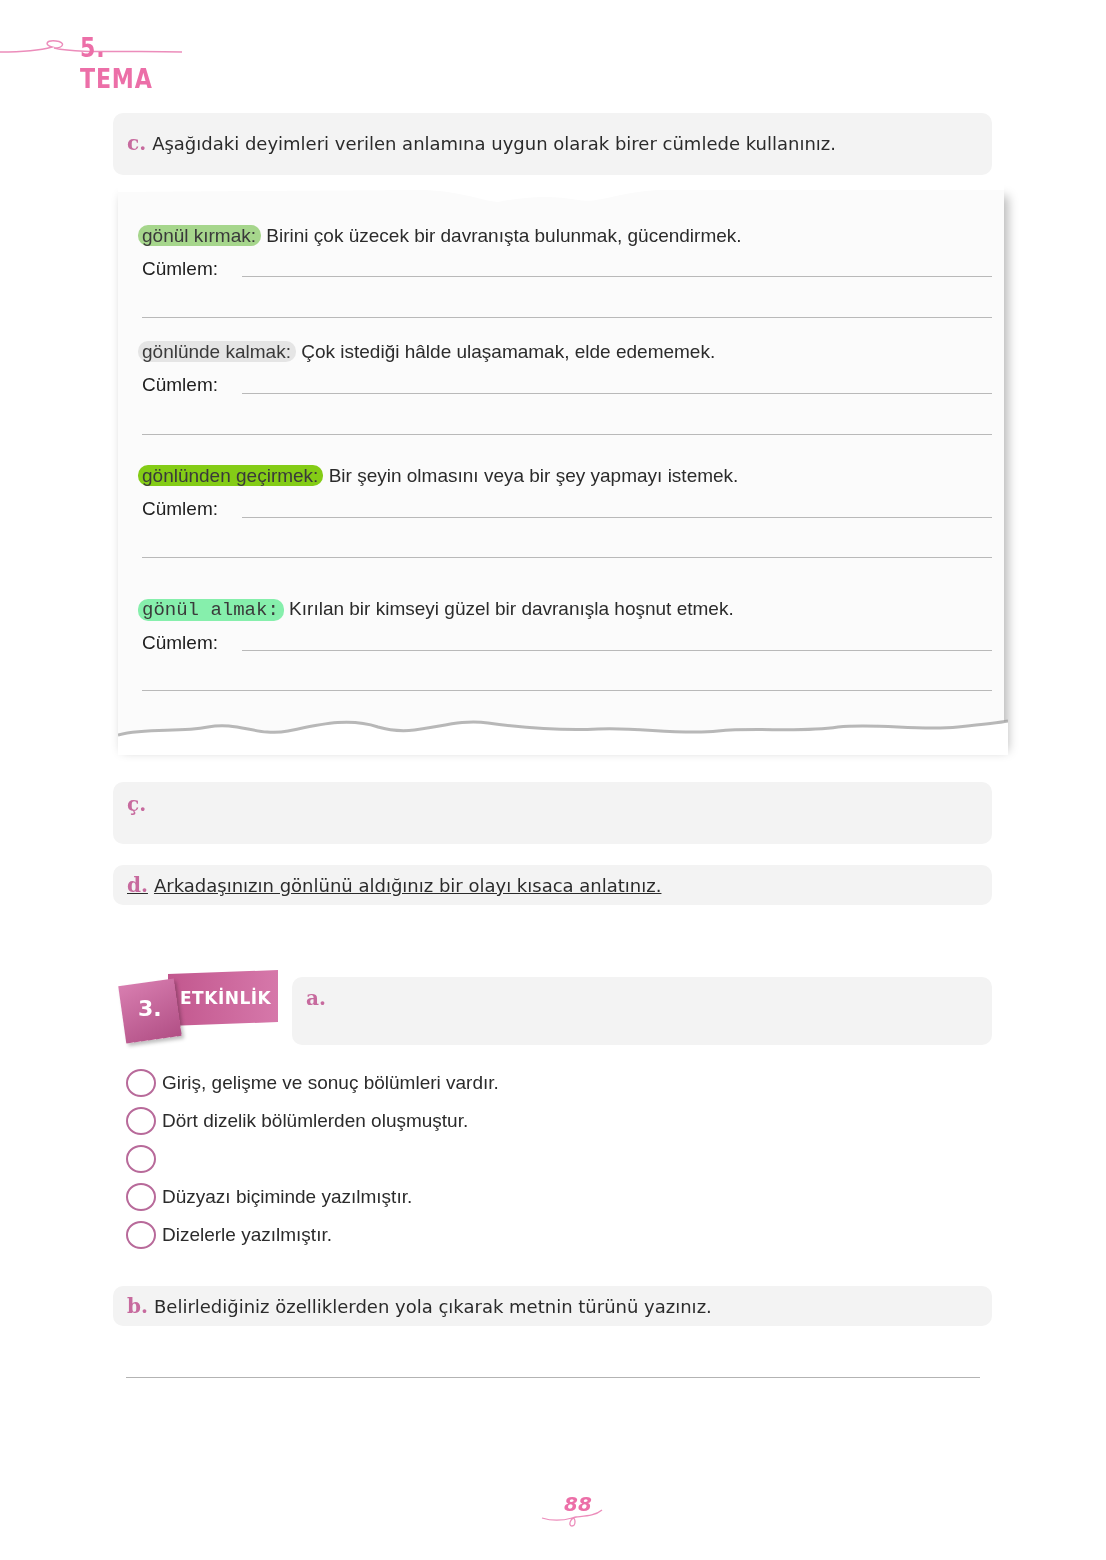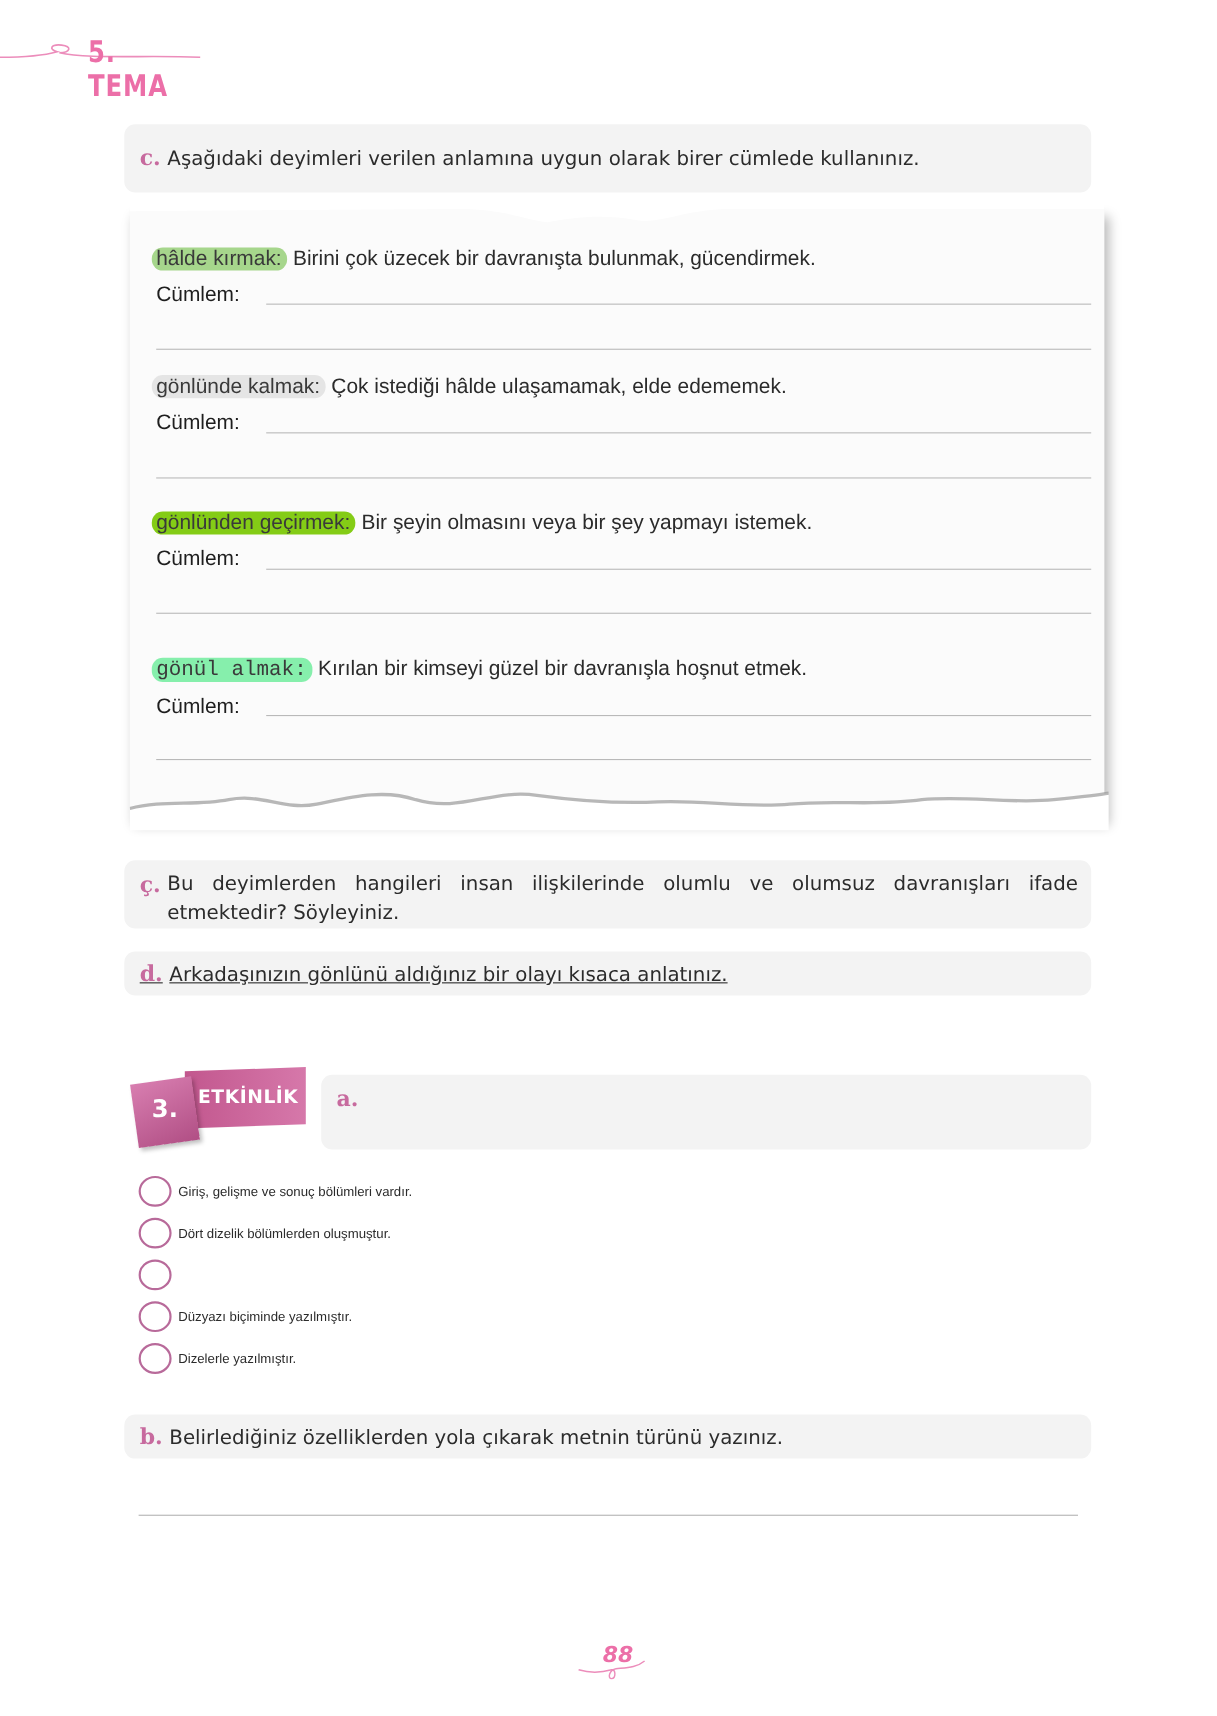--- a/index.html
+++ b/index.html
@@ -23,25 +23,25 @@
     .write-line { position: absolute; height: 1px; background: #b9b9b9; }
 
     .activity-badge { position: absolute; left: 118px; top: 970px; width: 170px; height: 75px; }
     .badge-main { position: absolute; left: 50px; top: 2px; width: 110px; height: 52px; background: linear-gradient(90deg,#c2578e,#d678aa); transform: skewY(-2deg); }
     .badge-num-bg { position: absolute; left: 4px; top: 12px; width: 56px; height: 58px; background: linear-gradient(160deg,#d87eb0,#b14f85); transform: rotate(-8deg); box-shadow: 2px 3px 4px rgba(0,0,0,0.25); }
     .badge-num { position: absolute; left: 20px; top: 26px; color: #fff; font-family: "DejaVu Sans", sans-serif; font-weight: bold; font-size: 22px; }
     .badge-label { position: absolute; left: 62px; top: 18px; color: #fff; font-family: "DejaVu Sans", sans-serif; font-weight: bold; font-size: 17px; letter-spacing: 0.5px; }
 
     .option { position: absolute; left: 126px; height: 30px; display: flex; align-items: center; }
     .option .circle { width: 30px; height: 28px; border: 2.5px solid #b86a9a; border-radius: 50%; margin-right: 6px; background: #fff; cursor: pointer; }
-    .option .opt-text { font-size: 12px; color: #2b2b2b; font-family: "Liberation Sans", sans-serif; }
+    .option .opt-text { font-size: 19px; color: #2b2b2b; font-family: "Liberation Sans", sans-serif; }
 
     .answer-line { position: absolute; left: 126px; top: 1377px; width: 854px; height: 1px; background: #b3b3b3; }
 
-    .page-number { position: absolute; left: 524px; top: 1488px; width: 70px; height: 45px; }
+    .page-number { position: absolute; left: 540px; top: 1488px; width: 70px; height: 45px; }
     .page-number .num { position: absolute; left: 24px; top: 4px; font-family: "DejaVu Sans", sans-serif; font-weight: bold; font-style: italic; font-size: 20px; color: #ec6fa8; }
   </style>
 </head>
 <body>
 
 <div class="header-theme">
   <svg width="200" height="50">
     <path d="M0 38 C 30 38, 45 35, 52 33 C 44 31, 46 26, 56 27 C 66 28, 64 34, 54 34 C 80 40, 130 36, 182 38" stroke="#ec8dbb" stroke-width="1.5" fill="none"></path>
   </svg>
   <span class="theme-text">5. TEMA</span>
@@ -54,21 +54,21 @@
 <div class="paper"></div>
 <svg class="paper-tear-top" viewBox="0 0 886 30" preserveAspectRatio="none">
   <path d="M0 8 L 300 6 C 340 6, 360 16, 380 18 C 400 14, 430 10, 460 16 C 480 20, 500 8, 540 6 L 886 6 L 886 0 L 0 0 Z" fill="#ffffff"></path>
 </svg>
 <svg class="paper-tear-bottom" viewBox="0 0 890 50" preserveAspectRatio="none">
   <path d="M0 30 C 30 22, 60 28, 90 22 C 120 16, 140 32, 170 26 C 200 20, 230 12, 260 22 C 300 34, 330 12, 370 18 C 400 22, 440 26, 480 24 C 520 22, 560 30, 600 26 C 640 22, 680 28, 720 22 C 760 18, 800 26, 840 22 C 860 20, 880 18, 890 16 L 890 50 L 0 50 Z" fill="#ffffff"></path>
   <path d="M0 30 C 30 22, 60 28, 90 22 C 120 16, 140 32, 170 26 C 200 20, 230 12, 260 22 C 300 34, 330 12, 370 18 C 400 22, 440 26, 480 24 C 520 22, 560 30, 600 26 C 640 22, 680 28, 720 22 C 760 18, 800 26, 840 22 C 860 20, 880 18, 890 16" stroke="#9a9a9a" stroke-width="3" fill="none" opacity="0.7"></path>
 </svg>
 
 <div class="idiom" style="top:225px;">
-  <span class="term" style="background:#a6d68c;">hâlde kırmak:</span>
+  <span class="term" style="background:#a6d68c;">gönül kırmak:</span>
   <span>Birini çok üzecek bir davranışta bulunmak, gücendirmek.</span>
 </div>
 <div class="sentence-label" style="top:258px;">Cümlem:</div>
 <div class="write-line" style="left:242px; top:276px; width:750px;"></div>
 <div class="write-line" style="left:142px; top:317px; width:850px;"></div>
 
 <div class="idiom" style="top:341px;">
   <span class="term" style="background:#e5e5e5;">gönlünde kalmak:</span>
   <span>Çok istediği hâlde ulaşamamak, elde edememek.</span>
 </div>
@@ -87,21 +87,20 @@
 <div class="idiom" style="top:598px;">
   <span class="term" style="background:#86efac;font-family:Liberation Mono, monospace;">gönül almak:</span>
   <span>Kırılan bir kimseyi güzel bir davranışla hoşnut etmek.</span>
 </div>
 <div class="sentence-label" style="top:632px;">Cümlem:</div>
 <div class="write-line" style="left:242px; top:650px; width:750px;"></div>
 <div class="write-line" style="left:142px; top:690px; width:850px;"></div>
 
 <div class="q-box" style="left:113px; top:782px; width:879px; height:62px; padding:9px 12px 0 14px; display:flex;">
   <span class="q-letter">ç.</span>
-  <span style="text-align:justify; flex:1;">Bu deyimlerden hangileri insan ilişkilerinde olumlu ve olumsuz davranışları ifade etmektedir? Söyleyiniz.</span>
 </div>
 
 <div class="q-box" style="left:113px; top:865px; width:879px; height:40px; padding:7px 14px;text-decoration:underline;">
   <span class="q-letter">d.</span><span>Arkadaşınızın gönlünü aldığınız bir olayı kısaca anlatınız.</span>
 </div>
 
 <div class="activity-badge">
   <div class="badge-main"></div>
   <div class="badge-num-bg"></div>
   <span class="badge-num">3.</span>

